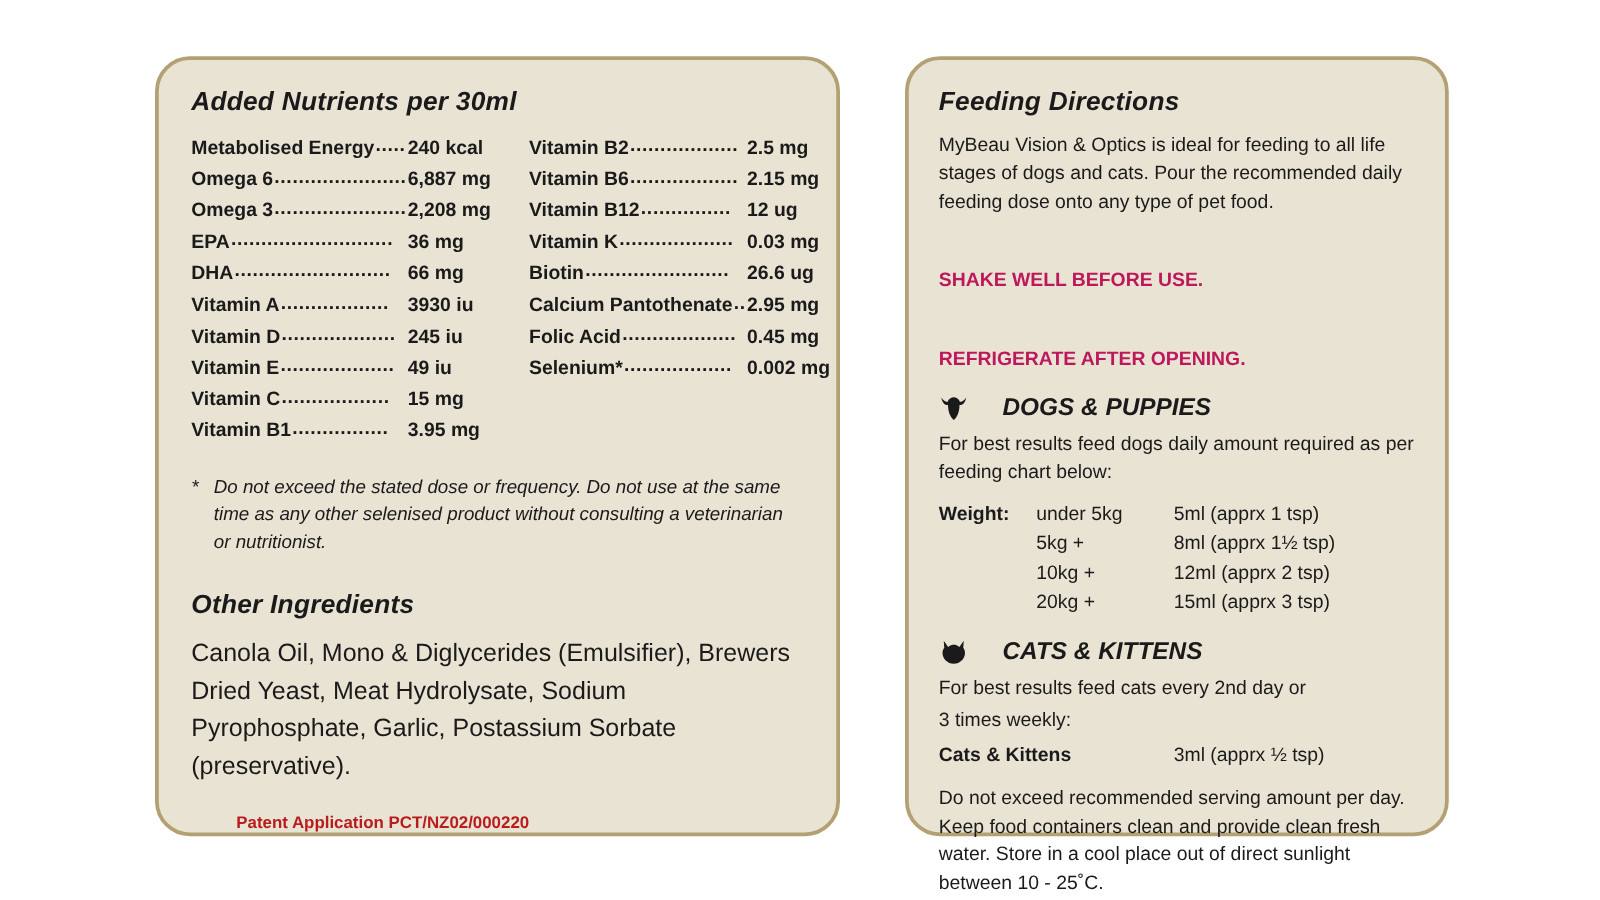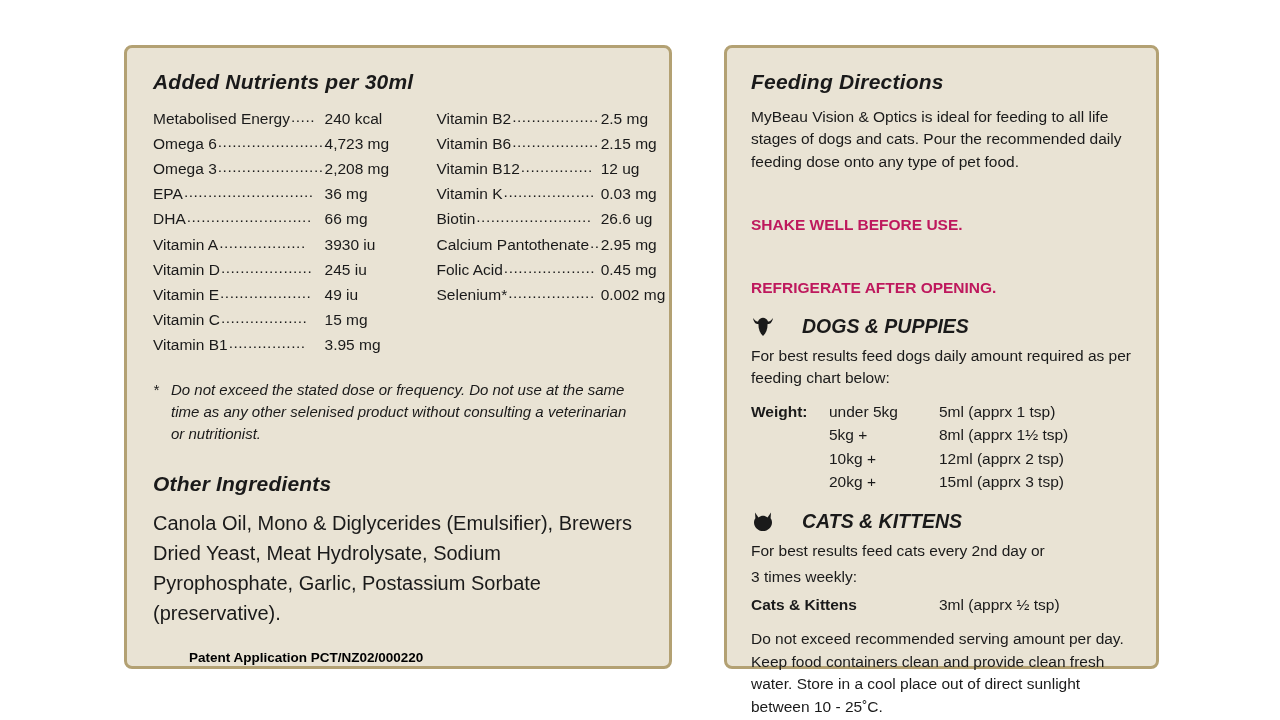--- a/index.html
+++ b/index.html
@@ -16,21 +16,21 @@
   .page {
     position: relative;
     width: 1280px;
     height: 720px;
     background: #ffffff;
   }
   .panel {
     position: absolute;
     background: #e9e3d4;
     border: 3px solid #b3a173;
-    border-radius: 8px;
+    border-radius: 28px;
     box-sizing: border-box;
   }
   #panel-left {
     left: 124px;
     top: 45px;
     width: 548px;
     height: 624px;
     padding: 22px 26px 0 26px;
   }
   #panel-right {
@@ -48,21 +48,22 @@
     margin: 0 0 12px 0;
     letter-spacing: 0.2px;
   }
   #other-ingredients-heading {
     margin-top: 26px;
   }
 
   
   .nutrients {
     display: flex;
-    gap: 38px;
+    gap: 23px;
+    font-weight: bold;
   }
   .nut-col {
     flex: 1;
   }
   .nut-row {
     display: flex;
     align-items: baseline;
     font-size: 15.5px;
     color: #1a1a1a;
     line-height: 1.62;
@@ -105,21 +106,21 @@
   .ingredients-body {
     font-size: 20px;
     line-height: 1.5;
     color: #1a1a1a;
     margin-top: 2px;
   }
   .patent {
     margin-top: 22px;
     font-size: 13.5px;
     font-weight: bold;
-    color: #000000;
+    color: #b91c1c;
     padding-left: 36px;
   }
 
   
   .para {
     font-size: 15.5px;
     line-height: 1.45;
     color: #1a1a1a;
     margin: 0 0 10px 0;
   }
@@ -189,21 +190,21 @@
     <div class="nutrients">
       <div class="nut-col col-left">
         <div class="nut-row">
           <span class="nut-name">Metabolised Energy</span>
           <span class="nut-dots">.....</span>
           <span class="nut-val">240 kcal</span>
         </div>
         <div class="nut-row">
           <span class="nut-name">Omega 6</span>
           <span class="nut-dots">......................</span>
-          <span class="nut-val">4,723 mg</span>
+          <span class="nut-val">6,887 mg</span>
         </div>
         <div class="nut-row">
           <span class="nut-name">Omega 3</span>
           <span class="nut-dots">......................</span>
           <span class="nut-val">2,208 mg</span>
         </div>
         <div class="nut-row">
           <span class="nut-name">EPA</span>
           <span class="nut-dots">...........................</span>
           <span class="nut-val">36 mg</span>

